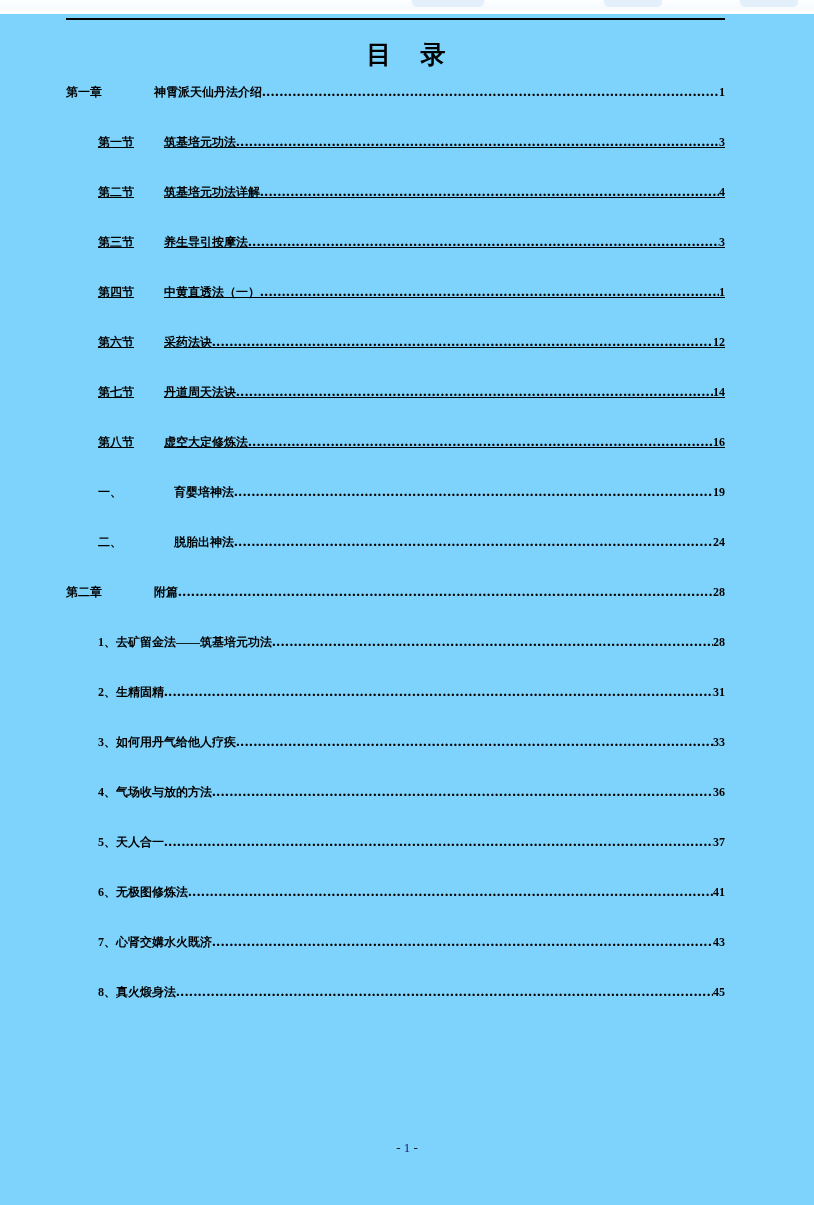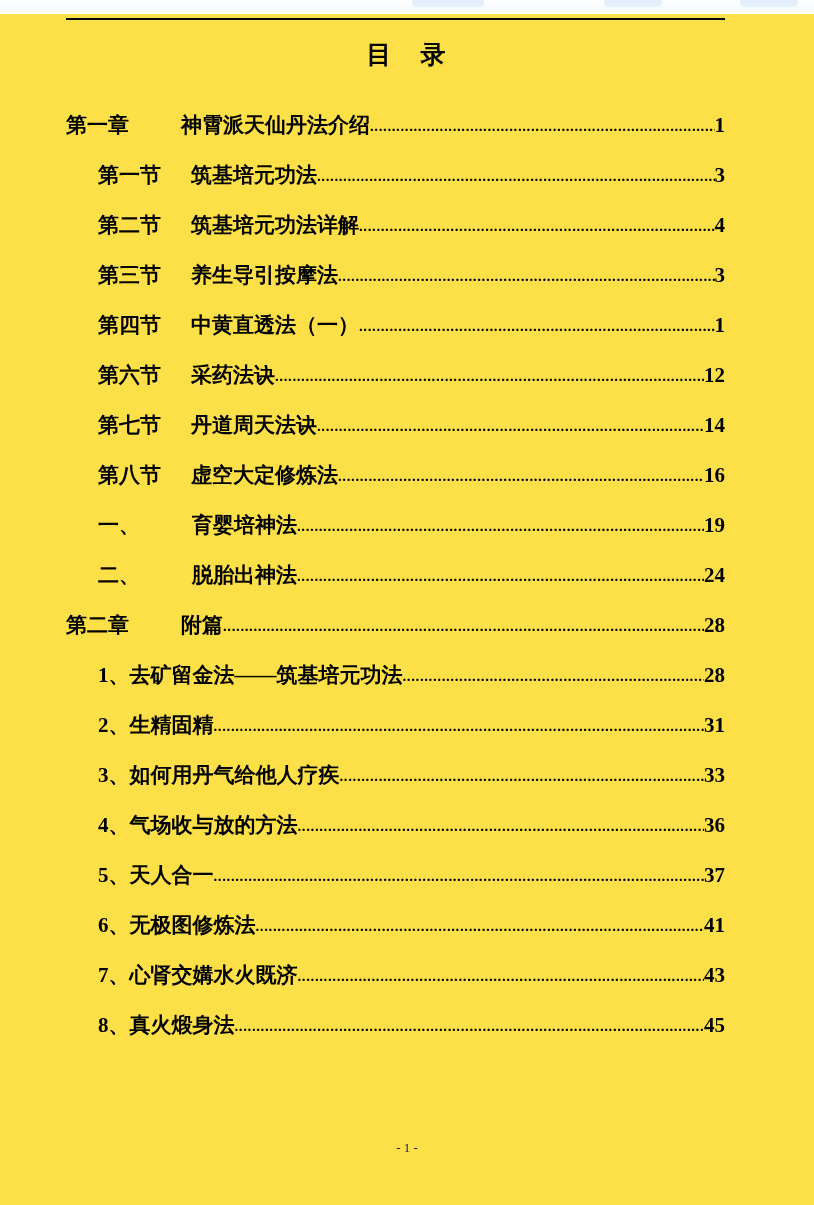--- a/index.html
+++ b/index.html
@@ -7,21 +7,21 @@
     margin: 0;
     padding: 0;
     background: #ffffff;
   }
 
   .page {
     position: relative;
     width: 814px;
     height: 1205px;
     margin: 0 auto;
-    background: #fde047;
+    background: #7dd3fc;
     overflow: hidden;
     font-family: "Liberation Serif", "DejaVu Serif", serif;
     color: #000000;
     box-sizing: border-box;
   }
 
   
   .top-strip {
     position: absolute;
     top: 0;
@@ -68,32 +68,32 @@
   
   .toc {
     position: absolute;
     left: 66px;
     top: 86px;
     width: 659px;
   }
 
   .toc-entry {
     display: flex;
-    align-items: flex-end;
+    align-items: flex-start;
     width: 100%;
     font-weight: 700;
-    font-size: 21px;
+    font-size: 12px;
     line-height: 1;
     height: 50px;
     box-sizing: border-box;
     white-space: nowrap;
   }
 
   .toc-entry.level-chapter { padding-left: 0px; }
-  .toc-entry.level-section { padding-left: 32px; }
+  .toc-entry.level-section { padding-left: 32px; text-decoration: underline; }
   .toc-entry.level-item    { padding-left: 32px; }
 
   .entry-label {
     flex: 0 0 auto;
     display: inline-block;
   }
 
   
   .entry-gap {
     flex: 0 0 auto;

